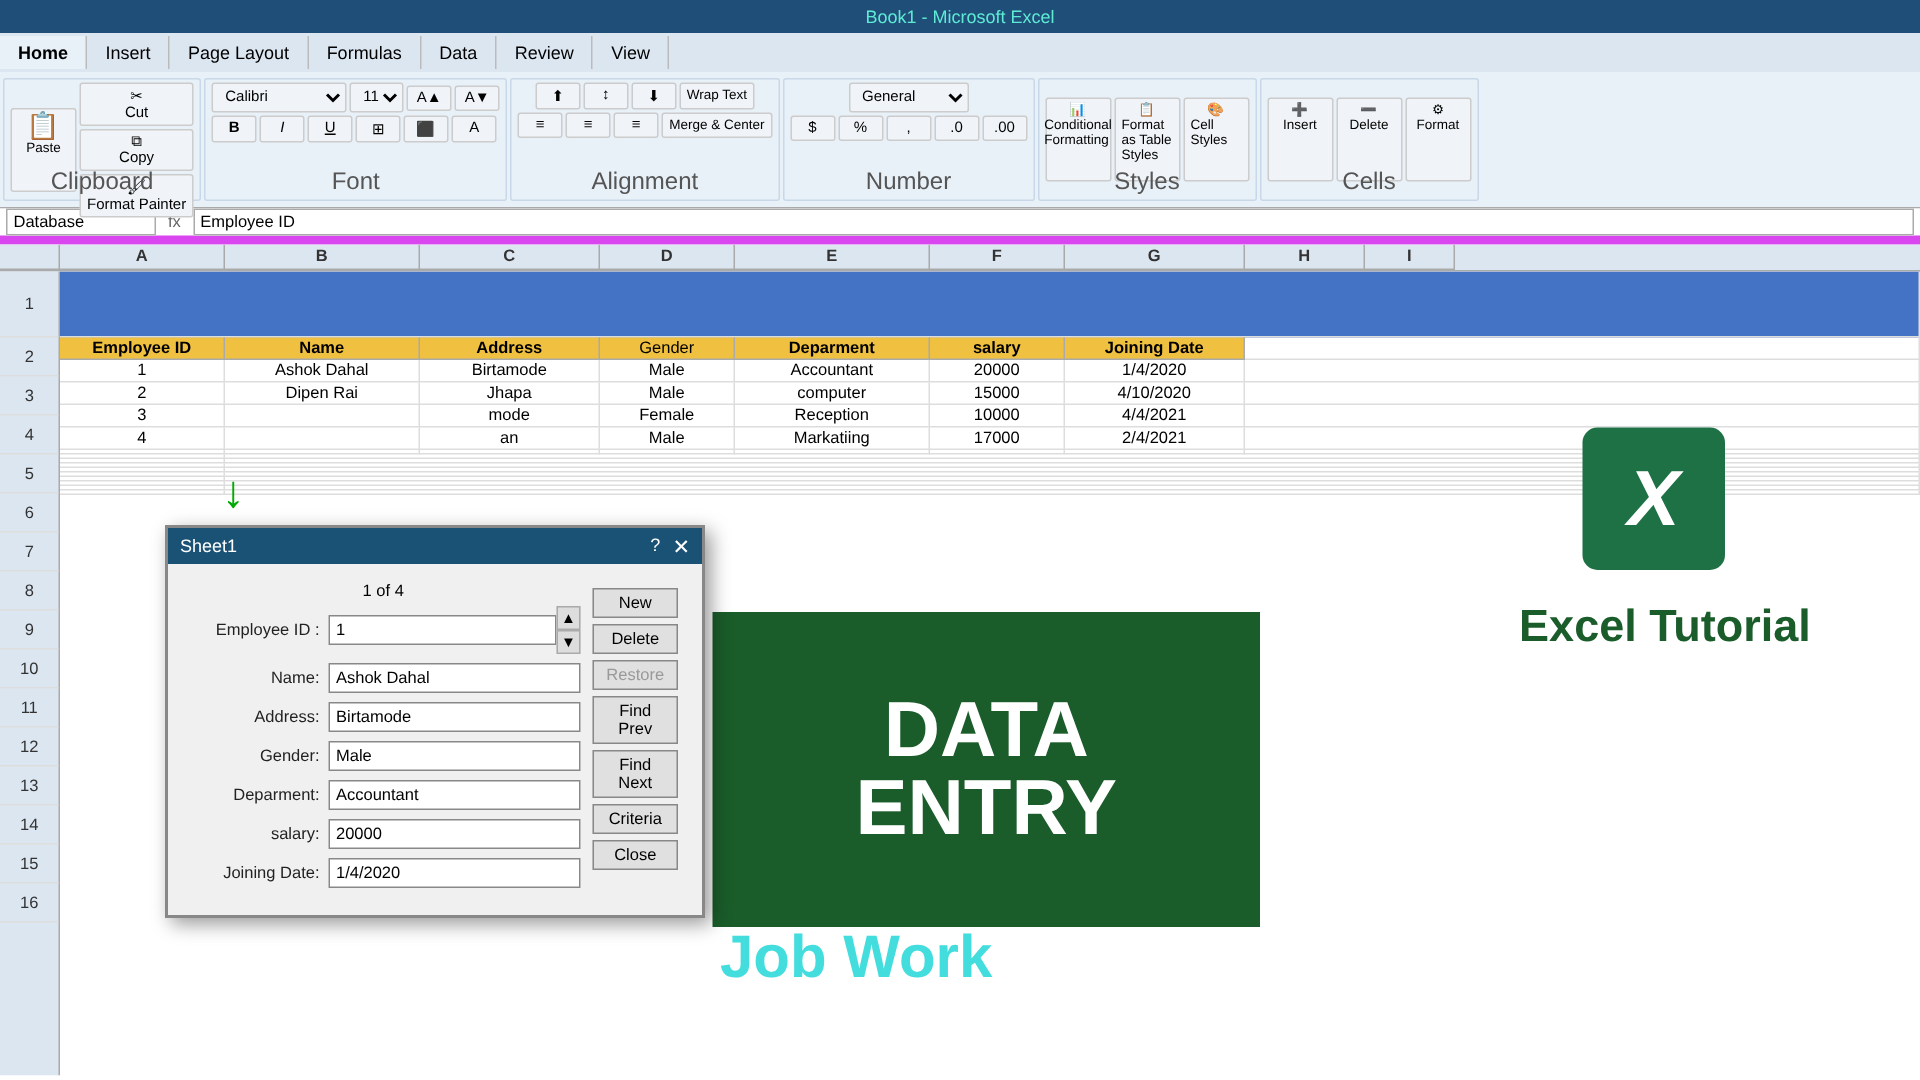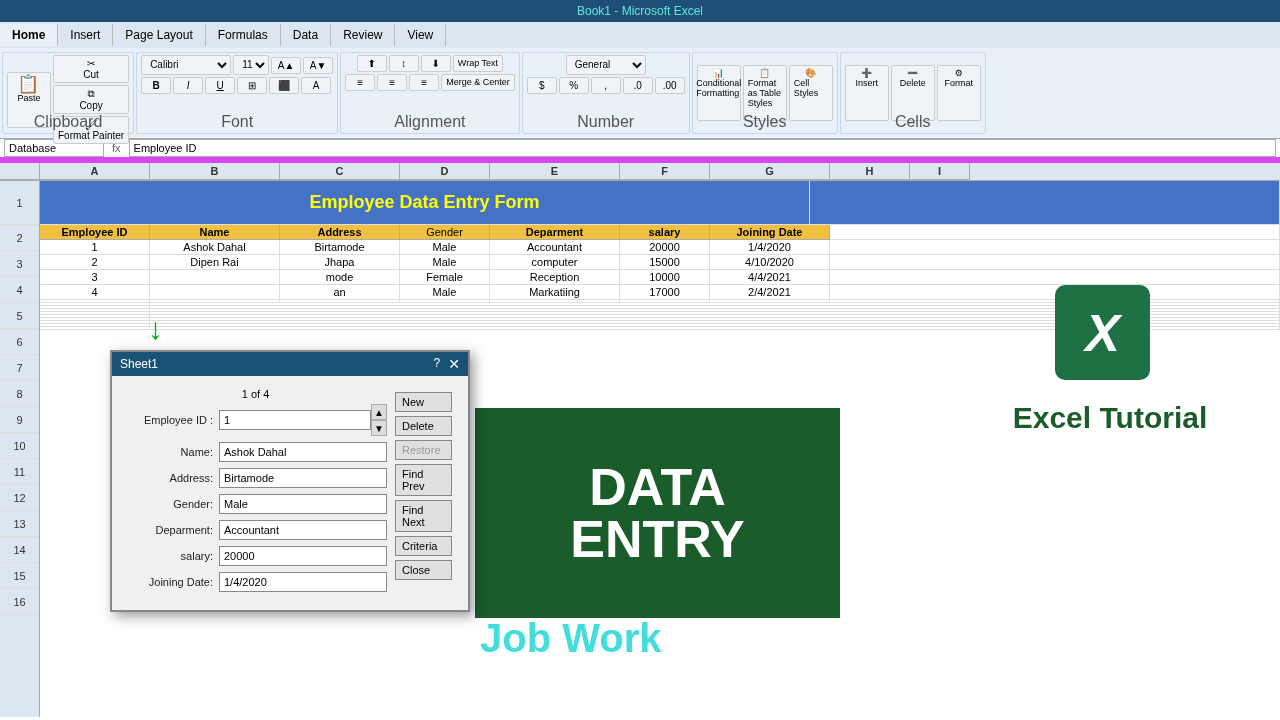--- a/index.html
+++ b/index.html
@@ -53,21 +53,21 @@
     .dialog-title { background: #1a5276; color: white; padding: 4px 8px; display: flex; justify-content: space-between; align-items: center; font-size: 12px; }
     .dialog-close { cursor: pointer; font-size: 14px; color: white; }
     .dialog-body { display: flex; padding: 12px; gap: 8px; }
     .dialog-form { flex: 1; }
     .dialog-row { display: flex; align-items: center; margin-bottom: 6px; }
     .dialog-label { width: 95px; font-size: 11px; text-align: right; padding-right: 6px; color: #222; }
     .dialog-input { flex: 1; height: 20px; border: 1px solid #888; padding: 0 4px; font-size: 11px; background: white; }
     .dialog-scroll { width: 16px; display: flex; flex-direction: column; align-items: center; justify-content: space-between; }
     .scroll-btn { cursor: pointer; font-size: 10px; background: #ddd; border: 1px solid #aaa; width: 16px; height: 16px; display: flex; align-items: center; justify-content: center; }
     .dialog-buttons { display: flex; flex-direction: column; gap: 4px; padding: 4px 4px 4px 0; width: 80px; }
-    .dialog-btn { padding: 3px 6px; font-size: 11px; cursor: pointer; background: #e0e0e0; border: 1px solid #888; }
+    .dialog-btn { padding: 3px 6px; font-size: 11px; cursor: pointer; background: #e0e0e0; border: 1px solid #888; text-align: center; }
     .dialog-btn.disabled { color: #999; cursor: default; }
     .page-indicator { text-align: center; font-size: 11px; margin-bottom: 4px; }
 
     
     .promo-area { position: absolute; top: 408px; left: 475px; width: 365px; height: 210px; background: #1a5c2a; display: flex; flex-direction: column; align-items: center; justify-content: center; z-index: 50; }
     .promo-data { font-size: 52px; font-weight: 900; color: white; line-height: 1; }
     .promo-entry { font-size: 52px; font-weight: 900; color: white; line-height: 1; }
 
     
     .green-arrow { position: absolute; top: 315px; left: 148px; z-index: 20; font-size: 28px; color: #00aa00; }
@@ -253,23 +253,20 @@
       <div class="row-num row-h">13</div>
       <div class="row-num row-h">14</div>
       <div class="row-num row-h">15</div>
       <div class="row-num row-h">16</div>
     </div>
 
     <div class="grid-area">
       <div class="grid">
 
         <div class="grid-row">
-          <div class="grid-cell col-a cell-title-row cell-title" style="height:44px;width:770px;max-width:none;min-width:770px;">
-            <span style="color:#ffff00;font-weight:bold;font-size:18px;">Employee Data Entry Form</span>
-          </div>
           <div class="grid-cell cell-title-row" style="flex:1;height:44px;"></div>
         </div>
 
         <div class="grid-row">
           <div class="grid-cell col-a cell-header" style="justify-content:center;font-weight:bold;">Employee ID</div>
           <div class="grid-cell col-b cell-header" style="justify-content:center;font-weight:bold;">Name</div>
           <div class="grid-cell col-c cell-header" style="justify-content:center;font-weight:bold;">Address</div>
           <div class="grid-cell col-d cell-header" style="justify-content:center;font-weight:normal;">Gender</div>
           <div class="grid-cell col-e cell-header" style="justify-content:center;font-weight:bold;">Deparment</div>
           <div class="grid-cell col-f cell-header" style="justify-content:center;font-weight:bold;">salary</div>

